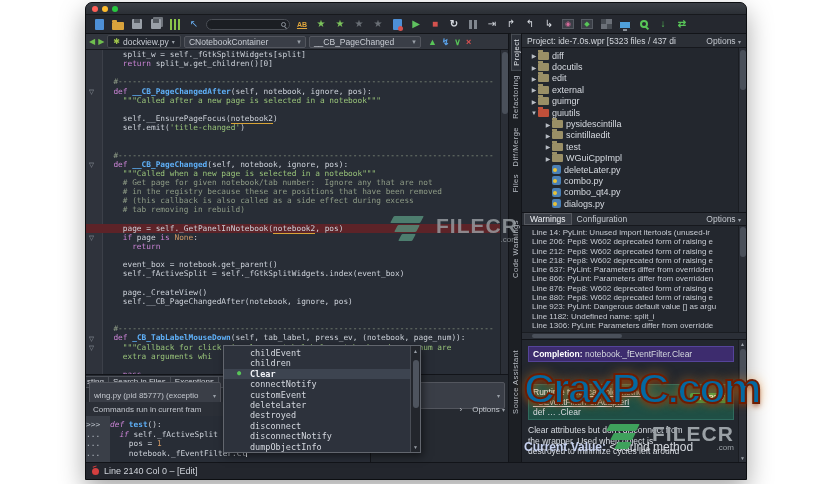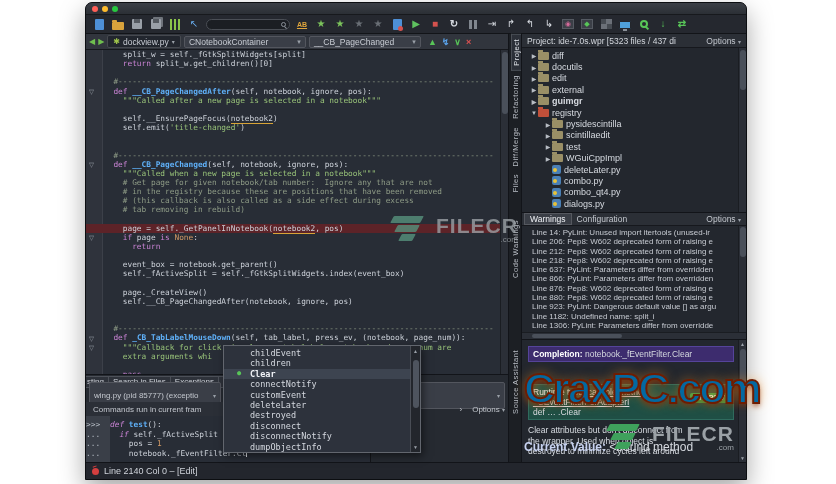--- a/index.html
+++ b/index.html
@@ -434,29 +434,29 @@
               <div class="trow" style="padding-left: 8px;">
                 <span class="texp">▶</span>
                 <span class="tico folder"></span>
                 <span>edit</span>
               </div>
               <div class="trow" style="padding-left: 8px;">
                 <span class="texp">▶</span>
                 <span class="tico folder"></span>
                 <span>external</span>
               </div>
-              <div class="trow" style="padding-left: 8px; font-weight: bold;">
+              <div class="trow" style="padding-left: 8px;">
                 <span class="texp">▶</span>
                 <span class="tico folder"></span>
                 <span>guimgr</span>
               </div>
               <div class="trow" style="padding-left: 8px;">
                 <span class="texp">▼</span>
                 <span class="tico folder-red"></span>
-                <span>registry</span>
+                <span>guiutils</span>
               </div>
               <div class="trow" style="padding-left: 22px;">
                 <span class="texp">▶</span>
                 <span class="tico folder"></span>
                 <span>pysidescintilla</span>
               </div>
               <div class="trow" style="padding-left: 22px;">
                 <span class="texp">▶</span>
                 <span class="tico folder"></span>
                 <span>scintillaedit</span>

